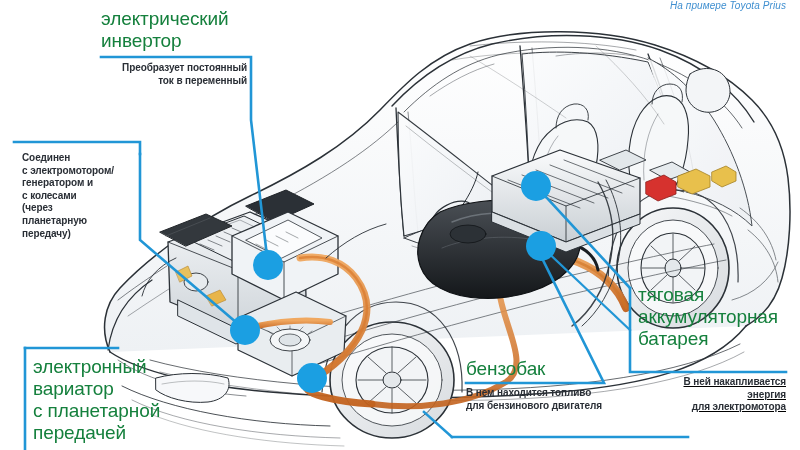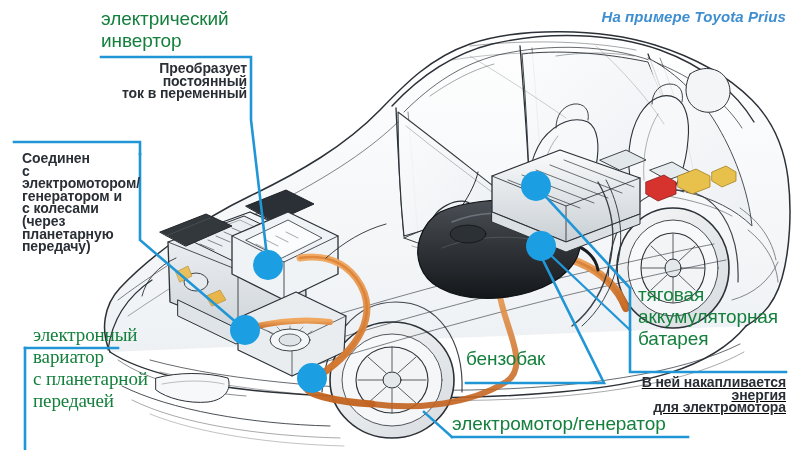--- a/index.html
+++ b/index.html
@@ -20,35 +20,35 @@
   .ttl{
     color:#15803d;
     font-size:19px;
     line-height:22px;
     font-weight:400;
     white-space:pre-line;
     letter-spacing:-.1px;
   }
   .desc{
     color:#2a2f36;
-    font-size:14px;
+    font-size:10px;
     line-height:12.6px;
     font-weight:bold;
     white-space:pre-line;
     letter-spacing:-.1px;
   }
   .desc.r{text-align:right;}
 
   .brandline{
     position:absolute;
-    right:14px;top:8px;
+    right:14px;top:0;
     color:#3f8fd0;
-    font-size:15px;
+    font-size:10px;
     font-style:italic;
-    font-weight:bold;
+    font-weight:normal;
     letter-spacing:.1px;
   }
   
   #lines{position:absolute;left:0;top:0;width:800px;height:450px;pointer-events:none;}
 </style>
 </head>
 <body>
 
 <div id="stage">
 
@@ -393,33 +393,34 @@
   <div class="callout" style="left:22px;top:152px;width:128px;">
     <div class="desc">Соединен
 с электромотором/
 генератором и
 с колесами
 (через
 планетарную
 передачу)</div>
   </div>
 
-  <div class="callout" style="left:33px;top:324px;width:180px;font-family:Liberation Serif, serif;">
+  <div class="callout" style="left:33px;top:356px;width:180px;">
     <div class="ttl">электронный
 вариатор
 с планетарной
 передачей</div>
   </div>
 
-  <div class="callout" style="left:452px;top:413px;width:250px;">
-    <div class="ttl">электромотор/генератор</div>
-  </div>
-
-  <div class="callout" style="left:466px;top:348px;width:130px;">
+
+  <div class="callout" style="left:466px;top:358px;width:130px;">
     <div class="ttl">бензобак</div>
+  </div>
+  <div class="callout" style="left:466px;top:387px;width:160px;">
+    <div class="desc">В нем находится топливо
+для бензинового двигателя</div>
   </div>
 
   <div class="callout" style="left:638px;top:284px;width:170px;">
     <div class="ttl">тяговая
 аккумуляторная
 батарея</div>
   </div>
   <div class="callout" style="left:630px;top:376px;width:156px;text-decoration:underline;">
     <div class="desc r">В ней накапливается
 энергия

